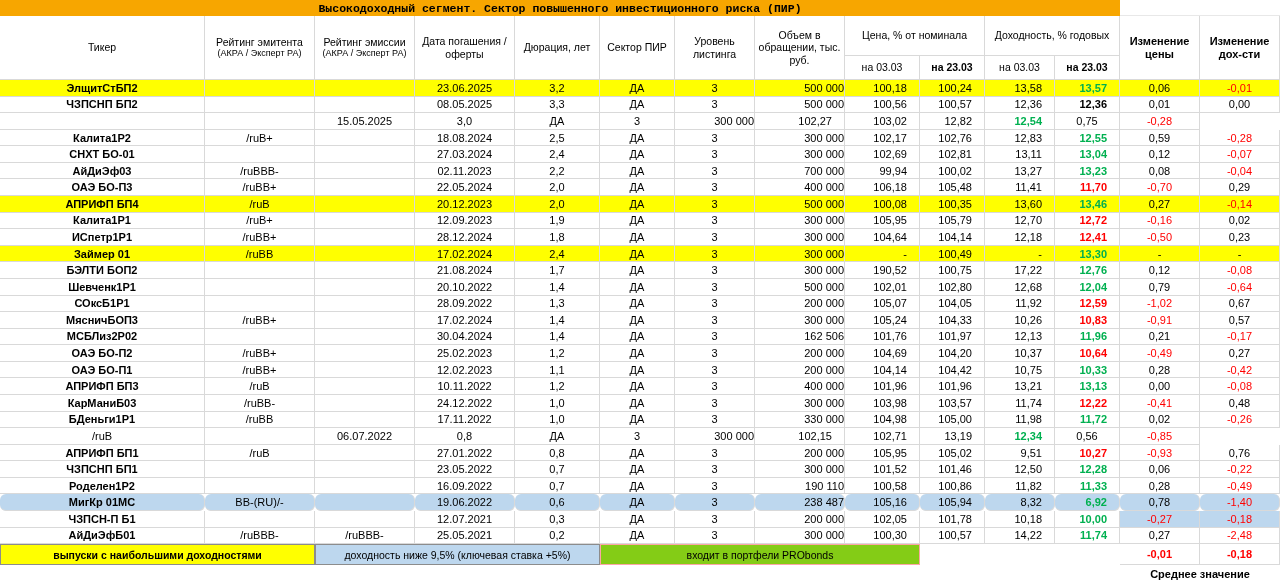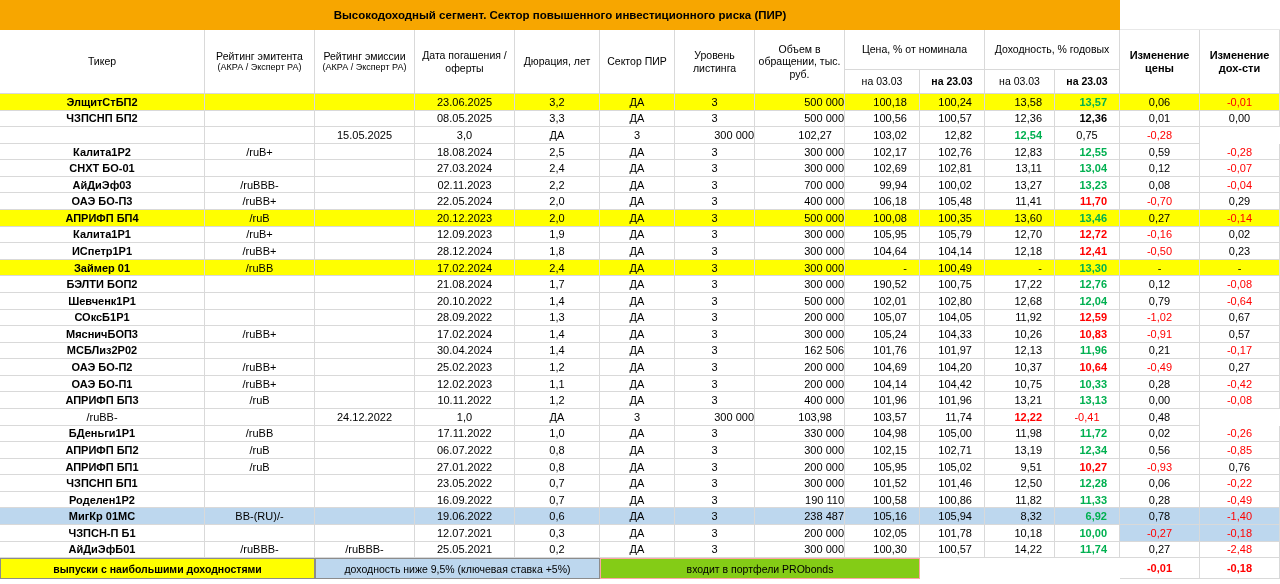--- a/index.html
+++ b/index.html
@@ -4,21 +4,21 @@
 <style>
   * { margin:0; padding:0; box-sizing:border-box; }
   html,body { background:#ffffff; }
   body { font-family:"Liberation Sans", sans-serif; }
   #app { position:relative; width:1280px; height:584px; background:#fff; overflow:hidden;
          color:#000; font-size:11px;
          --banner:#F7A600; --yellow:#FFFF00; --blue:#BDD7EE; --green:#00B050; --red:#FF0000; }
   .grid { display:grid; grid-template-columns:205px 110px 100px 100px 85px 75px 80px 90px 75px 65px 70px 65px 80px 80px; }
 
   
-  .banner-row { display:grid; grid-template-columns:1120px 160px; height:30px; }
+  .banner-row { display:grid; grid-template-columns:1120px 160px; height:16px;font-family:Liberation Mono, monospace; }
   .banner { background:var(--banner); font-weight:bold; font-size:11.5px;
             display:flex; align-items:center; justify-content:center; }
   .banner-spacer { background:#fff; border-bottom:1px solid #e8e8e8; }
 
   
   .header { height:64px; grid-template-rows:40px 24px; }
   .h-cell { border-right:1px solid #d9d9d9; border-bottom:1px solid #d9d9d9;
             display:flex; flex-direction:column; align-items:center; justify-content:center;
             text-align:center; font-size:10.5px; line-height:1.18; padding:1px 2px; overflow:hidden; }
   .h-span { grid-row:1 / 3; }
@@ -39,21 +39,21 @@
   .cell { border-right:1px solid #d9d9d9; border-bottom:1px solid #d9d9d9;
           display:flex; align-items:center; justify-content:center;
           overflow:hidden; white-space:nowrap; background:#fff; }
   .c-ticker { font-weight:bold; }
   .c-vol { justify-content:flex-end; }
   .c-num { justify-content:flex-end; padding-right:12px; }
   .c-y2  { justify-content:flex-end; padding-right:12px; font-weight:bold; }
   .t-green { color:var(--green); }
   .t-red { color:var(--red); }
   .hl-yellow .cell { background:var(--yellow); }
-  .hl-blue .cell { background:var(--blue); }
+  .hl-blue .cell { background:var(--blue);border-radius:6px; }
   .hl-blue-cell { background:var(--blue) !important; }
 
   
   .legend-row { height:21px; }
   .legend-box { display:flex; align-items:center; justify-content:center;
                 font-size:10.5px; text-align:center; overflow:hidden; white-space:nowrap; }
   .lg-yellow { grid-column:1 / 3; background:var(--yellow); font-weight:bold; border:1px solid #8c8c8c; }
   .lg-blue { grid-column:3 / 6; background:var(--blue); border:1px solid #8c8c8c; }
   .lg-gray { grid-column:6 / 10; background:#84cc16; border:1px solid #fca5a5; }
   .lg-spacer { grid-column:10 / 13; }
@@ -399,20 +399,21 @@
         <div class="cell">3</div>
         <div class="cell c-vol">400 000</div>
         <div class="cell c-num">101,96</div>
         <div class="cell c-num">101,96</div>
         <div class="cell c-num">13,21</div>
         <div class="cell c-y2 t-green">13,13</div>
         <div class="cell c-chg">0,00</div>
         <div class="cell c-chg t-red">-0,08</div>
       </div>
       <div class="grid trow">
+        <div class="cell c-ticker">КарМаниБ03</div>
         <div class="cell">/ruBB-</div>
         <div class="cell"></div>
         <div class="cell">24.12.2022</div>
         <div class="cell">1,0</div>
         <div class="cell">ДА</div>
         <div class="cell">3</div>
         <div class="cell c-vol">300 000</div>
         <div class="cell c-num">103,98</div>
         <div class="cell c-num">103,57</div>
         <div class="cell c-num">11,74</div>
@@ -430,21 +431,20 @@
         <div class="cell">3</div>
         <div class="cell c-vol">330 000</div>
         <div class="cell c-num">104,98</div>
         <div class="cell c-num">105,00</div>
         <div class="cell c-num">11,98</div>
         <div class="cell c-y2 t-green">11,72</div>
         <div class="cell c-chg">0,02</div>
         <div class="cell c-chg t-red">-0,26</div>
       </div>
       <div class="grid trow">
-        <div class="cell c-ticker">АПРИФП БП2</div>
         <div class="cell">/ruB</div>
         <div class="cell"></div>
         <div class="cell">06.07.2022</div>
         <div class="cell">0,8</div>
         <div class="cell">ДА</div>
         <div class="cell">3</div>
         <div class="cell c-vol">300 000</div>
         <div class="cell c-num">102,15</div>
         <div class="cell c-num">102,71</div>
         <div class="cell c-num">13,19</div>

